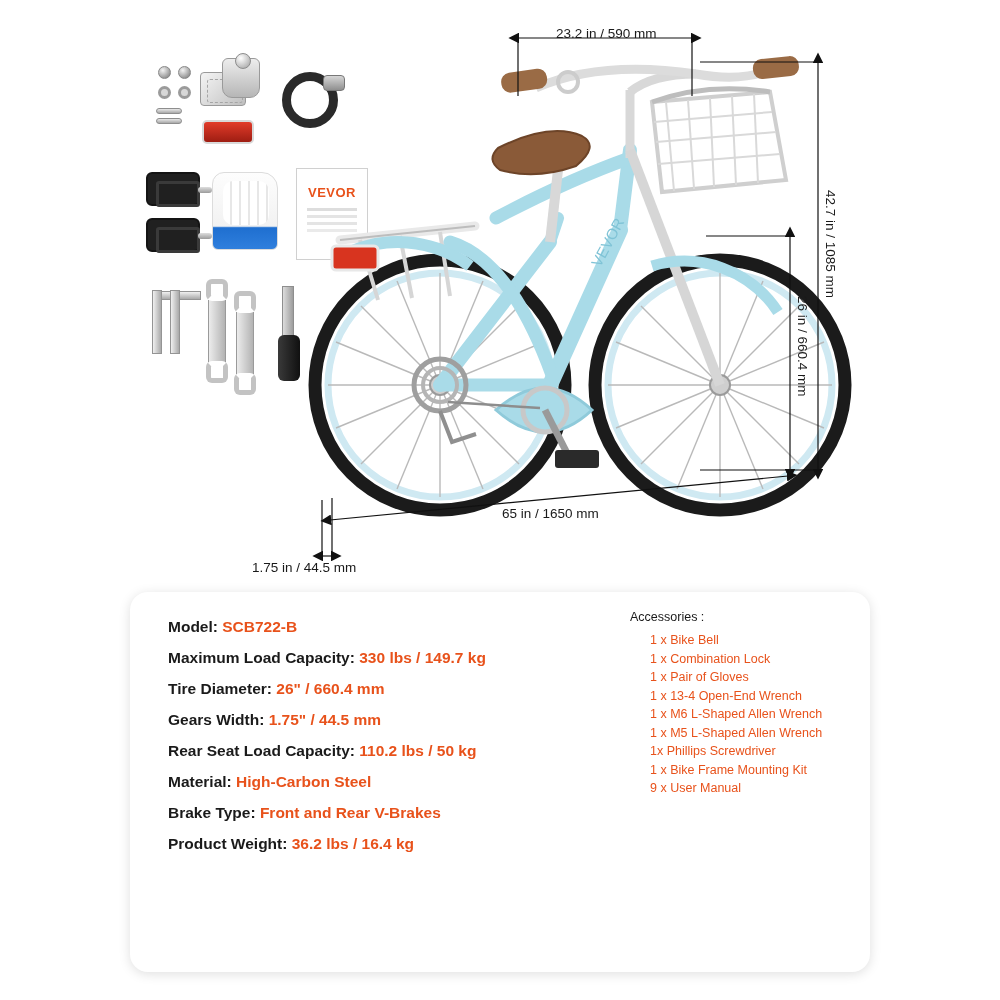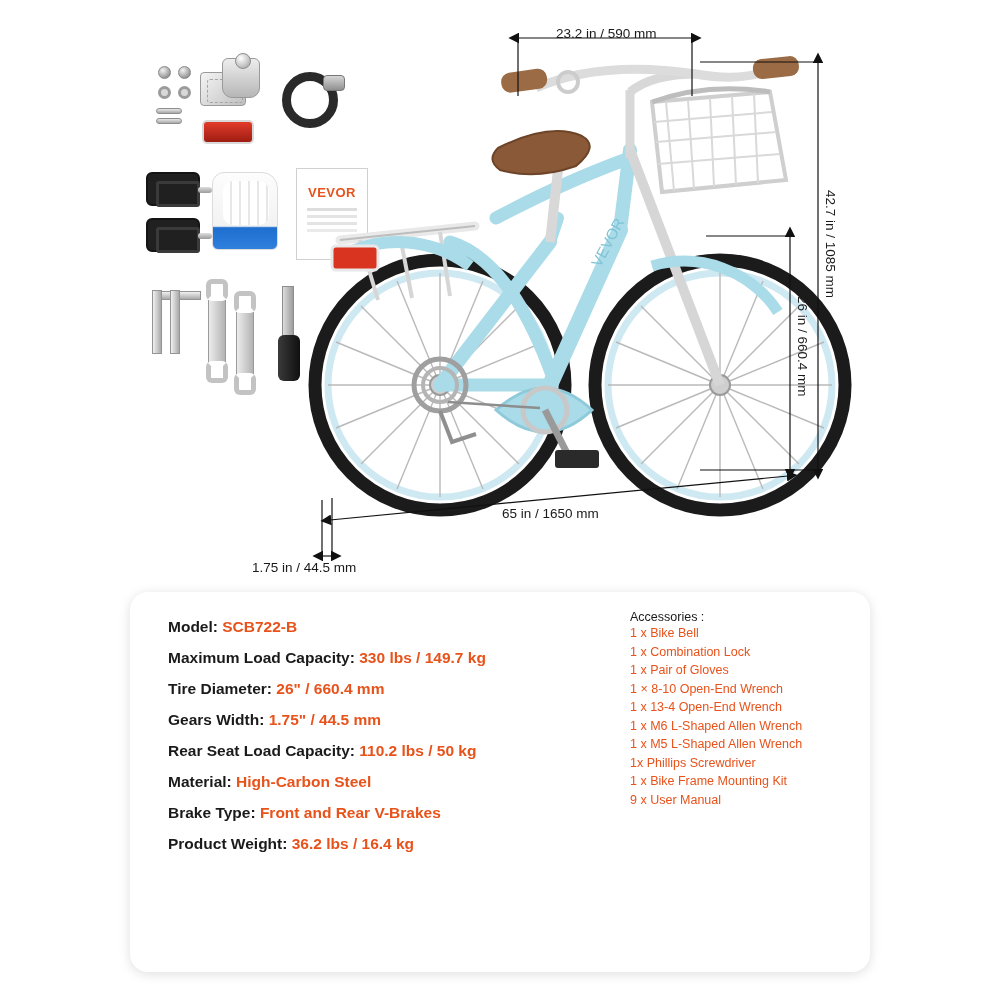--- a/index.html
+++ b/index.html
@@ -214,26 +214,28 @@
   }
   .spec-row .val { color: #e8521b; }
   .acc {
     position: absolute;
     left: 500px; top: 18px;
     width: 235px;
   }
   .acc-title {
     font-size: 12.5px;
     color: #1a1a1a;
+    margin-bottom: 7px;
   }
   .acc-item {
     font-size: 12.5px;
     color: #e8521b;
     line-height: 18.5px;
     white-space: nowrap;
+    margin-left: 20px;
   }
 </style>
 </head>
 <body>
 
 <div class="page">
 
   <div class="diagram">
 
     <div class="parts">
@@ -467,21 +469,20 @@
         <span>Product Weight:</span>
         <span class="val">36.2 lbs / 16.4 kg</span>
       </div>
     </div>
 
     <div class="acc">
       <div class="acc-title">Accessories :</div>
       <div class="acc-item">1 x Bike Bell</div>
       <div class="acc-item">1 x Combination Lock</div>
       <div class="acc-item">1 x Pair of Gloves</div>
-      <div class="acc-item">1 × 8-10 Open-End Wrench</div>
       <div class="acc-item">1 x 13-4 Open-End Wrench</div>
       <div class="acc-item">1 x M6 L-Shaped Allen Wrench</div>
       <div class="acc-item">1 x M5 L-Shaped Allen Wrench</div>
       <div class="acc-item">1x Phillips Screwdriver</div>
       <div class="acc-item">1 x Bike Frame Mounting Kit</div>
       <div class="acc-item">9 x User Manual</div>
     </div>
   </div>
 </div>
 

